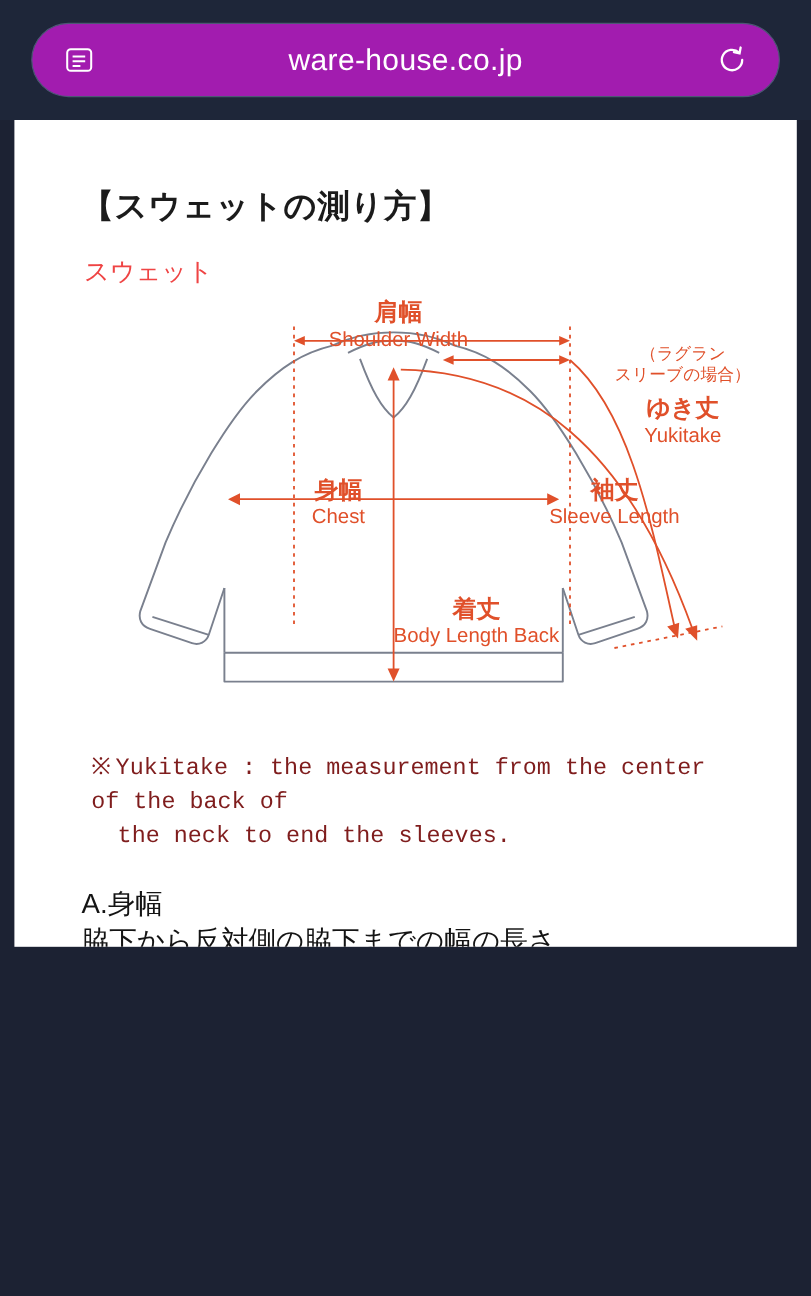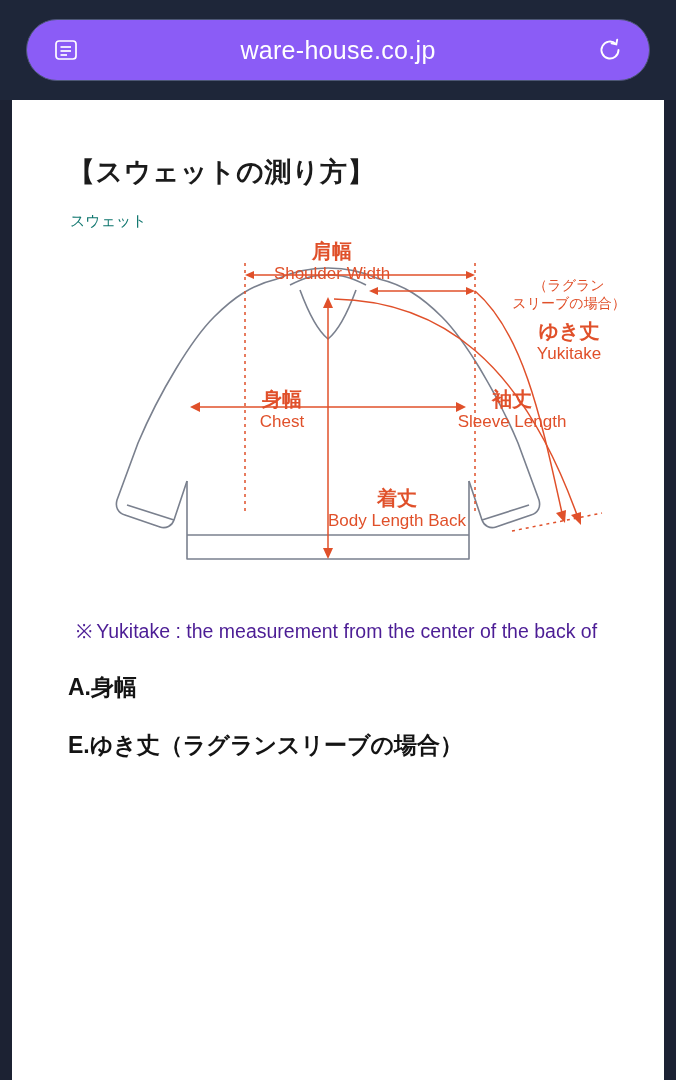--- a/index.html
+++ b/index.html
@@ -26,21 +26,21 @@
   }
   .url-bar {
     flex: 1;
     height: 62px;
     border: 1.5px solid #4d5775;
     border-radius: 34px;
     display: flex;
     align-items: center;
     padding: 0 22px;
     box-sizing: border-box;
-    background: #8b5cf6;
+    background: #a21caf;
   }
   .url-text {
     flex: 1;
     text-align: center;
     color: #ffffff;
     font-size: 25px;
     letter-spacing: 0.3px;
   }
   .reader-icon, .reload-icon {
     width: 34px;
@@ -48,65 +48,65 @@
     display: flex;
     align-items: center;
     justify-content: center;
     color: #ffffff;
     flex: 0 0 auto;
   }
 
   
   .page {
     background: #ffffff;
-    height: 980px;
+    height: 689px;
     margin: 0 12px;
     box-sizing: border-box;
     overflow: hidden;
     position: relative;
   }
   .content {
     padding: 34px 30px 0 30px;
   }
   h1.section-title {
     font-size: 27px;
     font-weight: bold;
     color: #1b1b1b;
     margin: 20px 0 22px 26px;
     letter-spacing: 0.5px;
   }
   .diagram-label {
-    font-size: 15px;
-    color: #0f766e;
+    font-size: 21px;
+    color: #ef4444;
     margin: 0 0 0 28px;
   }
 
   .figure {
     position: relative;
     width: 616px;
     height: 400px;
     margin-top: -18px;
   }
   .figure svg { display: block; }
 
   .note {
     font-size: 19.5px;
     line-height: 1.45;
-    color: #4c1d95;
+    color: #7f1d1d;
     margin: 4px 0 0 34px;
     max-width: 540px;
+    font-family: Liberation Mono, monospace;
   }
   .note .mark { margin-right: 4px; }
 
   .defs {
     margin: 26px 0 0 26px;
   }
   .def-block {
     margin-bottom: 26px;
-    font-weight: bold;
   }
   .def-term {
     font-size: 23px;
     color: #141414;
     line-height: 1.4;
   }
   .def-desc {
     font-size: 23px;
     color: #141414;
     line-height: 1.35;
@@ -220,25 +220,27 @@
           <text x="527" y="146" font-size="17" text-anchor="middle">Yukitake</text>
 
           <text x="527" y="77" font-size="14" text-anchor="middle">（ラグラン</text>
           <text x="527" y="95" font-size="14" text-anchor="middle">スリーブの場合）</text>
         </g>
       </svg>
     </div>
 
     <div class="note">
       <span class="mark">※</span><span>Yukitake : the measurement from the center of the back of</span><br>
+      <span style="margin-left:22px">the neck to end the sleeves.</span>
     </div>
 
     <div class="defs">
       <div class="def-block">
         <div class="def-term">A.身幅</div>
+        <div class="def-desc">脇下から反対側の脇下までの幅の長さ</div>
       </div>
       <div class="def-block">
       </div>
       <div class="def-block">
       </div>
       <div class="def-block">
         <div class="def-term">E.ゆき丈（ラグランスリーブの場合）</div>
 
       </div>
     </div>

